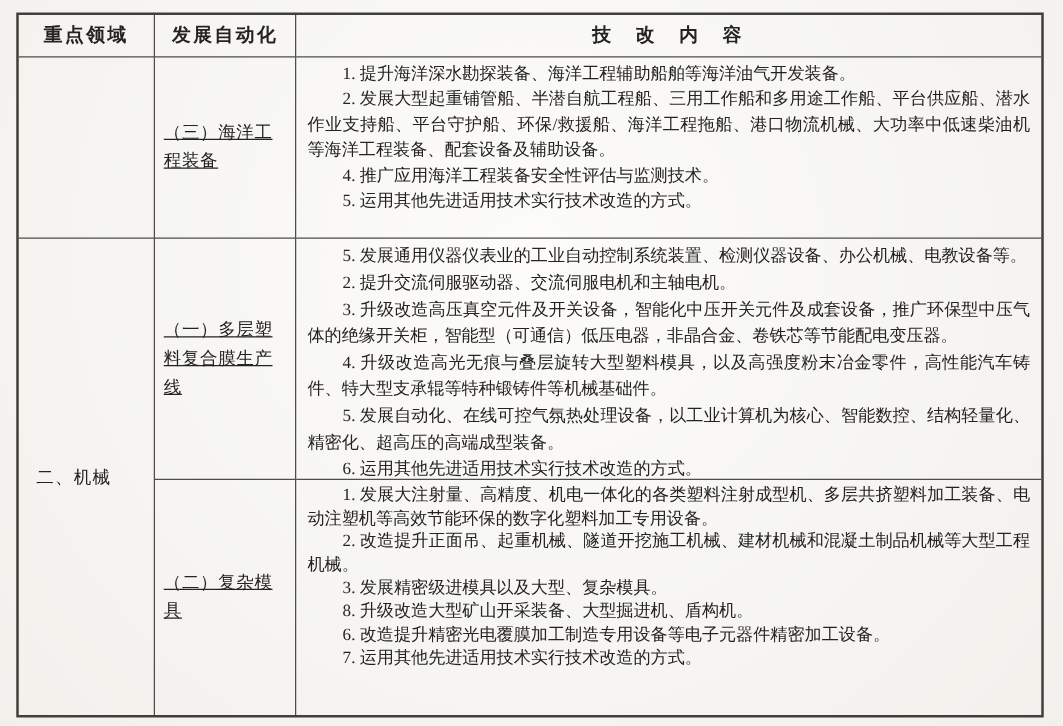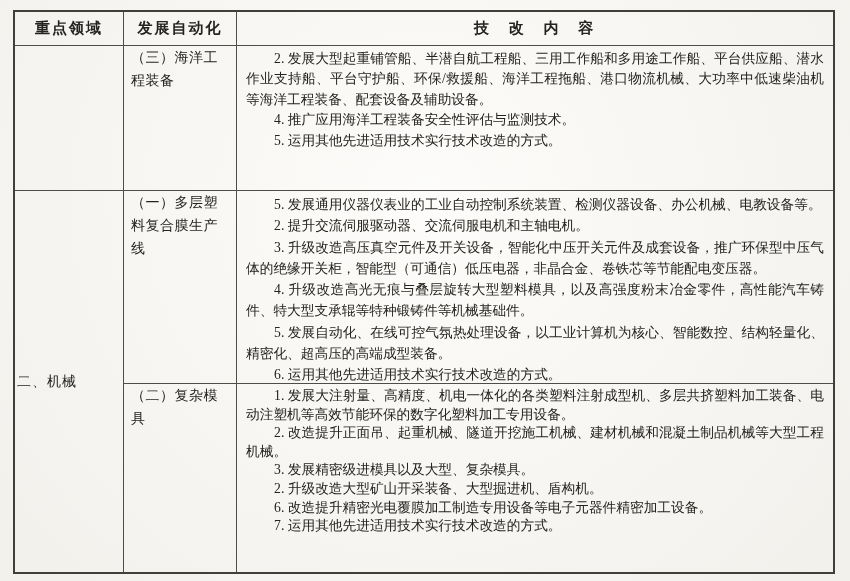--- a/index.html
+++ b/index.html
@@ -42,31 +42,33 @@
     font-weight: bold;
     font-size: 15px;
     letter-spacing: 2px;
   }
   .hcell.wide { word-spacing: 10px; letter-spacing: 3px; font-family: Liberation Serif, serif; }
   .area-merged {
     grid-column: 1;
     grid-row: 3 / 5;
     display: flex;
     align-items: center;
-    padding-left: 2px;
+    padding-left: 14px;
     font-size: 14px;
     letter-spacing: 1px;
     text-align: right;
   }
   .dir {
     display: flex;
+    align-items: center;
     padding: 0 4px 0 7px;
     font-size: 14px;
     line-height: 23px;
     letter-spacing: 0.5px;
+    text-decoration: underline;
   }
   .content {
     padding: 3px 9px 0 9px;
     font-size: 13.7px;
   }
   .content p {
     margin: 0;
     text-indent: 2.05em;
     text-align: justify;
   }
@@ -88,20 +90,21 @@
     </div>
     <div class="cell hcell wide bb">
       <span>技 改 内 容</span>
     </div>
 
     <div class="cell br bb"></div>
     <div class="cell dir br bb">
       <span>（三）海洋工程装备</span>
     </div>
     <div class="cell content lh-a bb">
+      <p>1. 提升海洋深水勘探装备、海洋工程辅助船舶等海洋油气开发装备。</p>
       <p>2. 发展大型起重铺管船、半潜自航工程船、三用工作船和多用途工作船、平台供应船、潜水作业支持船、平台守护船、环保/救援船、海洋工程拖船、港口物流机械、大功率中低速柴油机等海洋工程装备、配套设备及辅助设备。</p>
       <p>4. 推广应用海洋工程装备安全性评估与监测技术。</p>
       <p>5. 运用其他先进适用技术实行技术改造的方式。</p>
     </div>
 
     <div class="cell area-merged br">
       <span>二、机械</span>
     </div>
 
     <div class="cell dir br bb">
@@ -116,19 +119,19 @@
       <p>6. 运用其他先进适用技术实行技术改造的方式。</p>
     </div>
 
     <div class="cell dir br">
       <span>（二）复杂模具</span>
     </div>
     <div class="cell content lh-c">
       <p>1. 发展大注射量、高精度、机电一体化的各类塑料注射成型机、多层共挤塑料加工装备、电动注塑机等高效节能环保的数字化塑料加工专用设备。</p>
       <p>2. 改造提升正面吊、起重机械、隧道开挖施工机械、建材机械和混凝土制品机械等大型工程机械。</p>
       <p>3. 发展精密级进模具以及大型、复杂模具。</p>
-      <p>2. 升级改造大型矿山开采装备、大型掘进机、盾构机。</p>
+      <p>8. 升级改造大型矿山开采装备、大型掘进机、盾构机。</p>
       <p>6. 改造提升精密光电覆膜加工制造专用设备等电子元器件精密加工设备。</p>
       <p>7. 运用其他先进适用技术实行技术改造的方式。</p>
     </div>
 
   </div>
 </div>
 
 </body></html>

